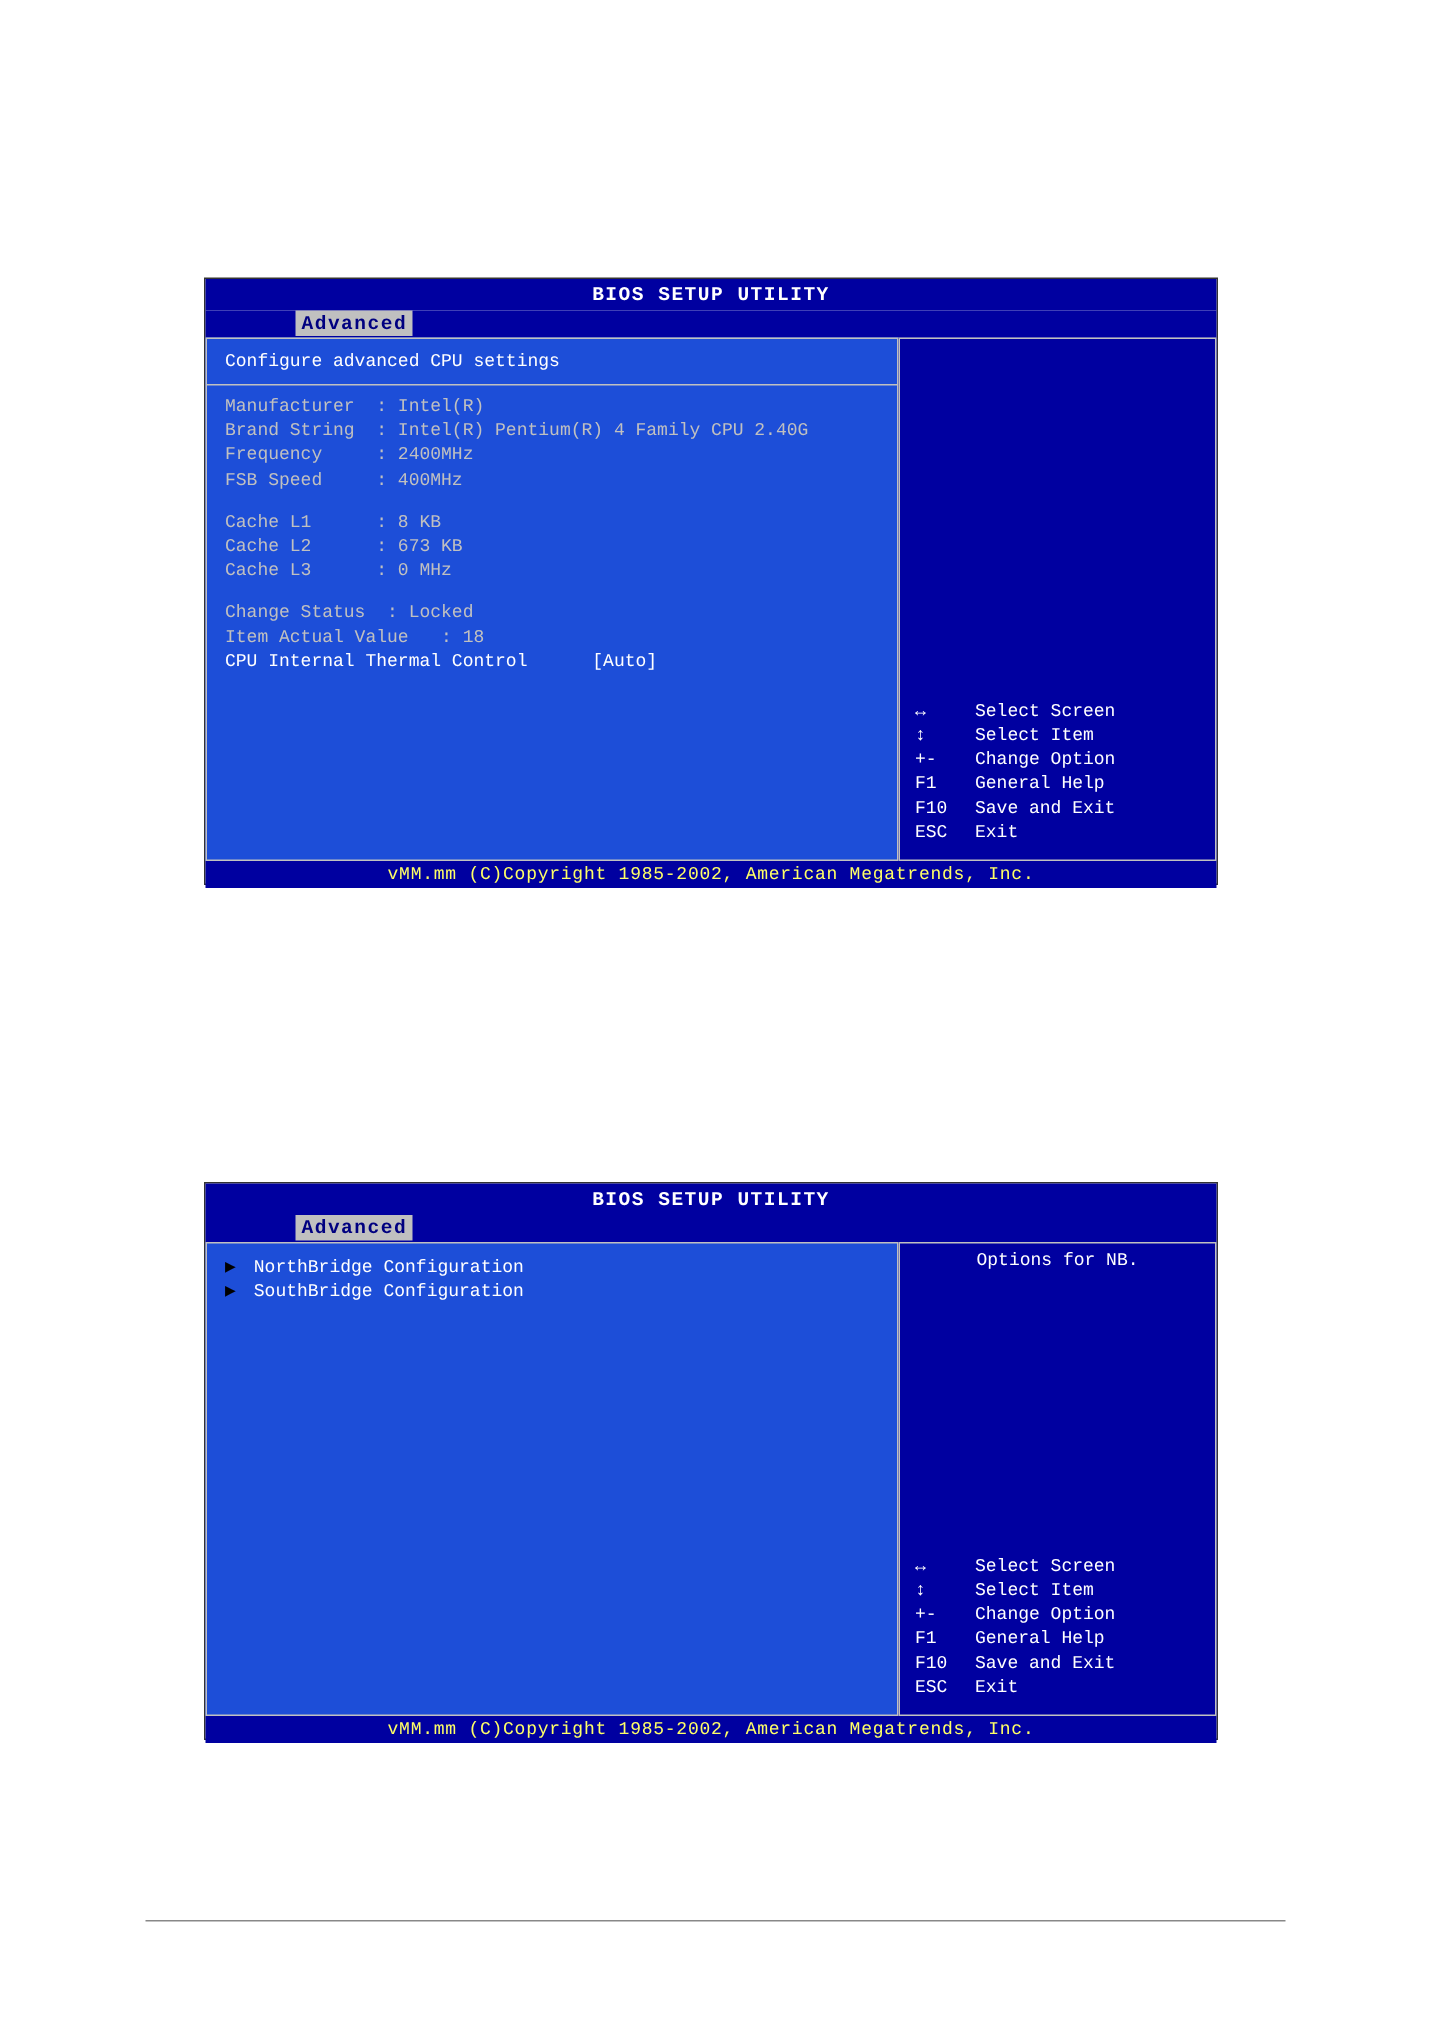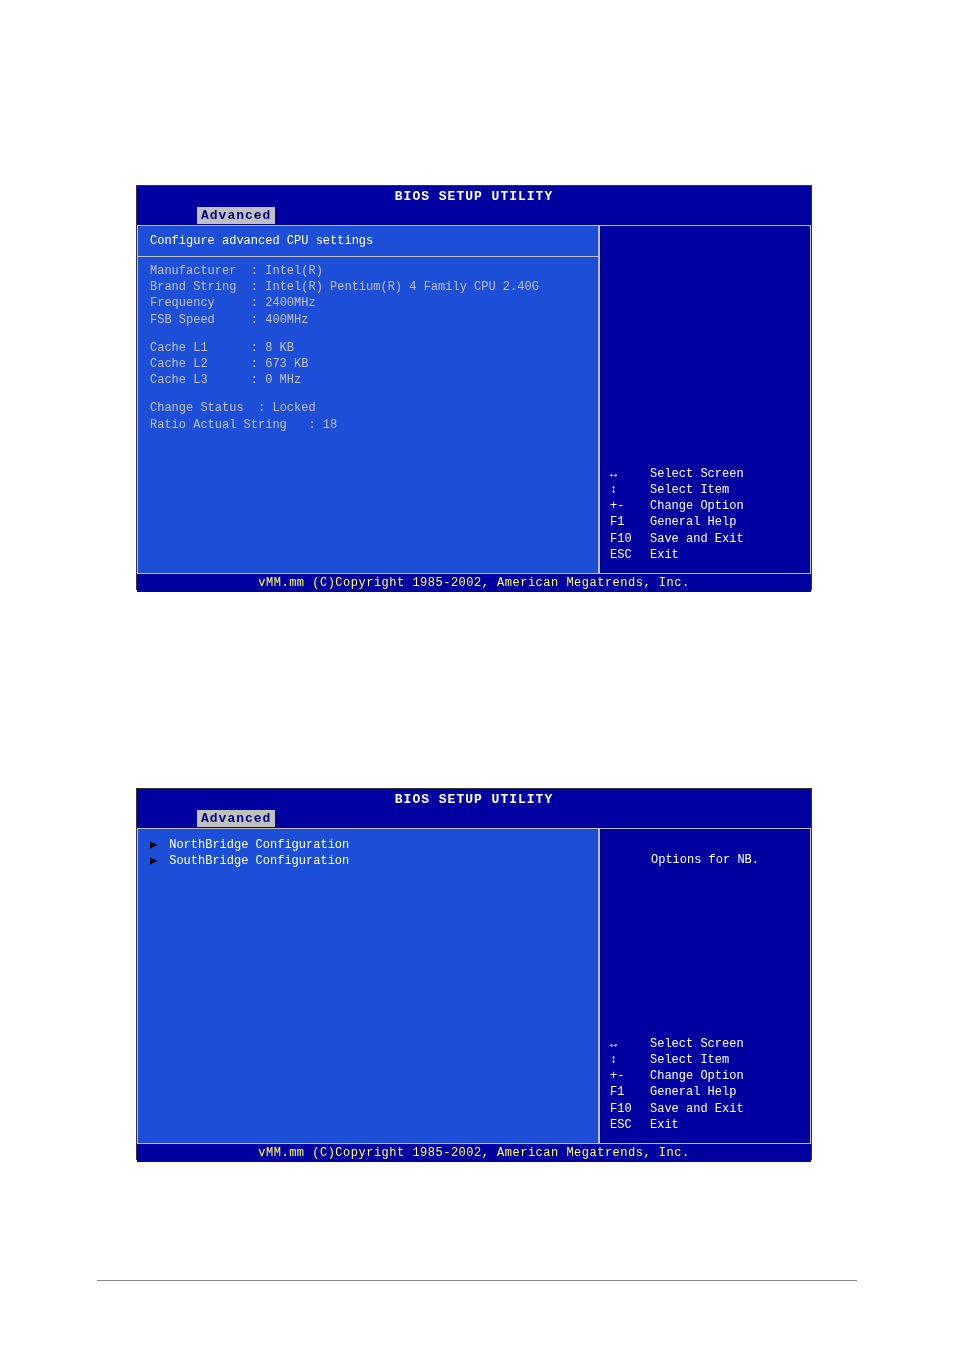--- a/index.html
+++ b/index.html
@@ -61,21 +61,21 @@
       padding: 8px 12px;
       border: 1px solid #c0c0c0;
       margin: 0px;
       position: relative;
     }
     .right-panel {
       width: 190px;
       background: #0000a0;
       border: 1px solid #c0c0c0;
       margin: 0px;
-      padding: 24px 10px;
+      padding: 4px 10px;
       color: #ffffff;
       font-size: 12px;
       position: relative;
     }
     .section-title {
       color: #ffffff;
       font-size: 12px;
       font-family: 'Courier New', monospace;
       margin-bottom: 8px;
     }
@@ -158,21 +158,22 @@
       <div class="info-row"><span>Manufacturer</span>  : <span>Intel(R)</span></div>
       <div class="info-row"><span>Brand String</span>  : <span>Intel(R) Pentium(R) 4 Family CPU 2.40G</span></div>
       <div class="info-row"><span>Frequency</span>     : <span>2400MHz</span></div>
       <div class="info-row"><span>FSB Speed</span>     : <span>400MHz</span></div>
       <div style="height:12px"></div>
       <div class="info-row"><span>Cache L1</span>      : <span>8 KB</span></div>
       <div class="info-row"><span>Cache L2</span>      : <span>673 KB</span></div>
       <div class="info-row"><span>Cache L3</span>      : <span>0 MHz</span></div>
       <div style="height:12px"></div>
       <div class="info-row"><span>Change Status</span>  : <span>Locked</span></div>
-      <div class="info-row"><span>Ratio Actual String</span>   : <span>18</span></div>
+      <div class="info-row"><span>Item Actual Value</span>   : <span>18</span></div>
+      <div class="option-row"><span>CPU Internal Thermal Control</span>      <span>[Auto]</span></div>
     </div>
     <div class="right-panel">
       <div class="help-list">
         <div class="help-row"><span class="help-key">↔</span><span>Select Screen</span></div>
         <div class="help-row"><span class="help-key">↕</span><span>Select Item</span></div>
         <div class="help-row"><span class="help-key">+-</span><span>Change Option</span></div>
         <div class="help-row"><span class="help-key">F1</span><span>General Help</span></div>
         <div class="help-row"><span class="help-key">F10</span><span>Save and Exit</span></div>
         <div class="help-row"><span class="help-key">ESC</span><span>Exit</span></div>
       </div>

